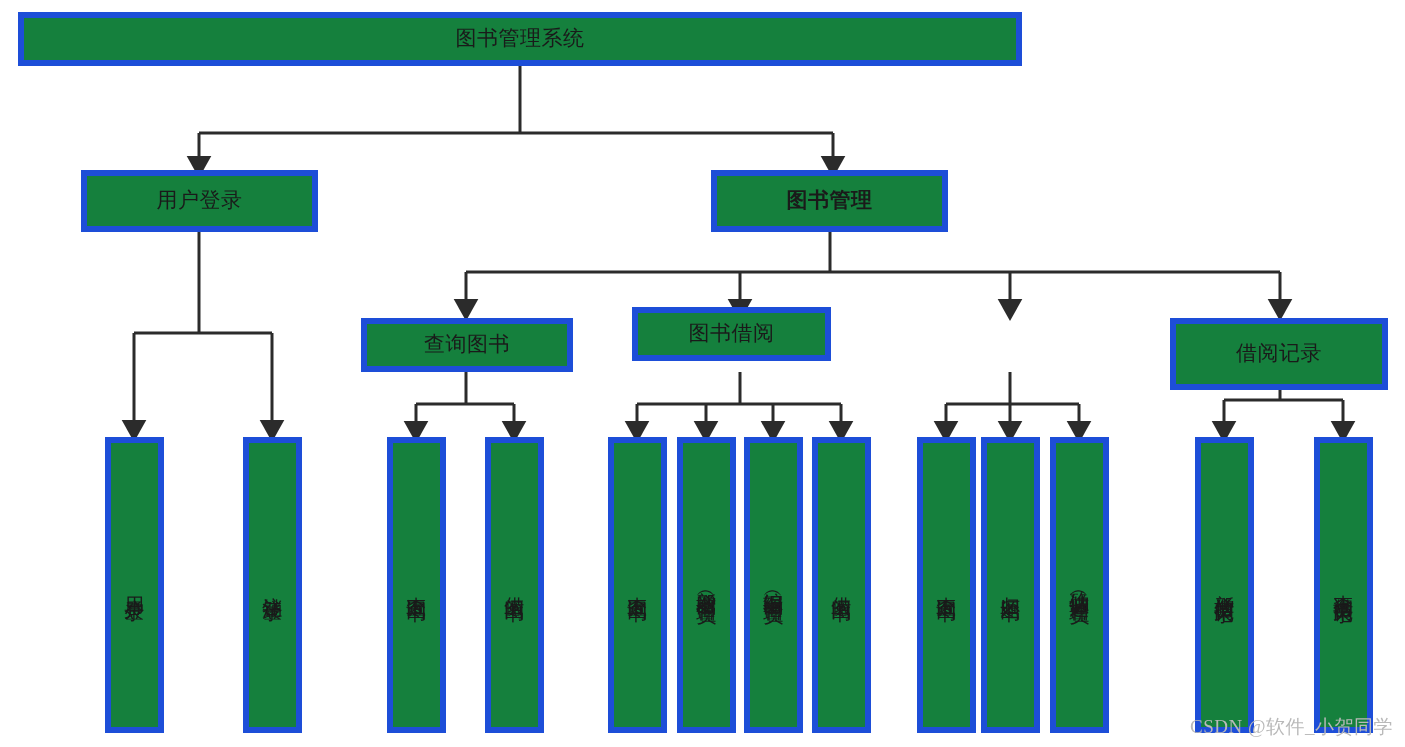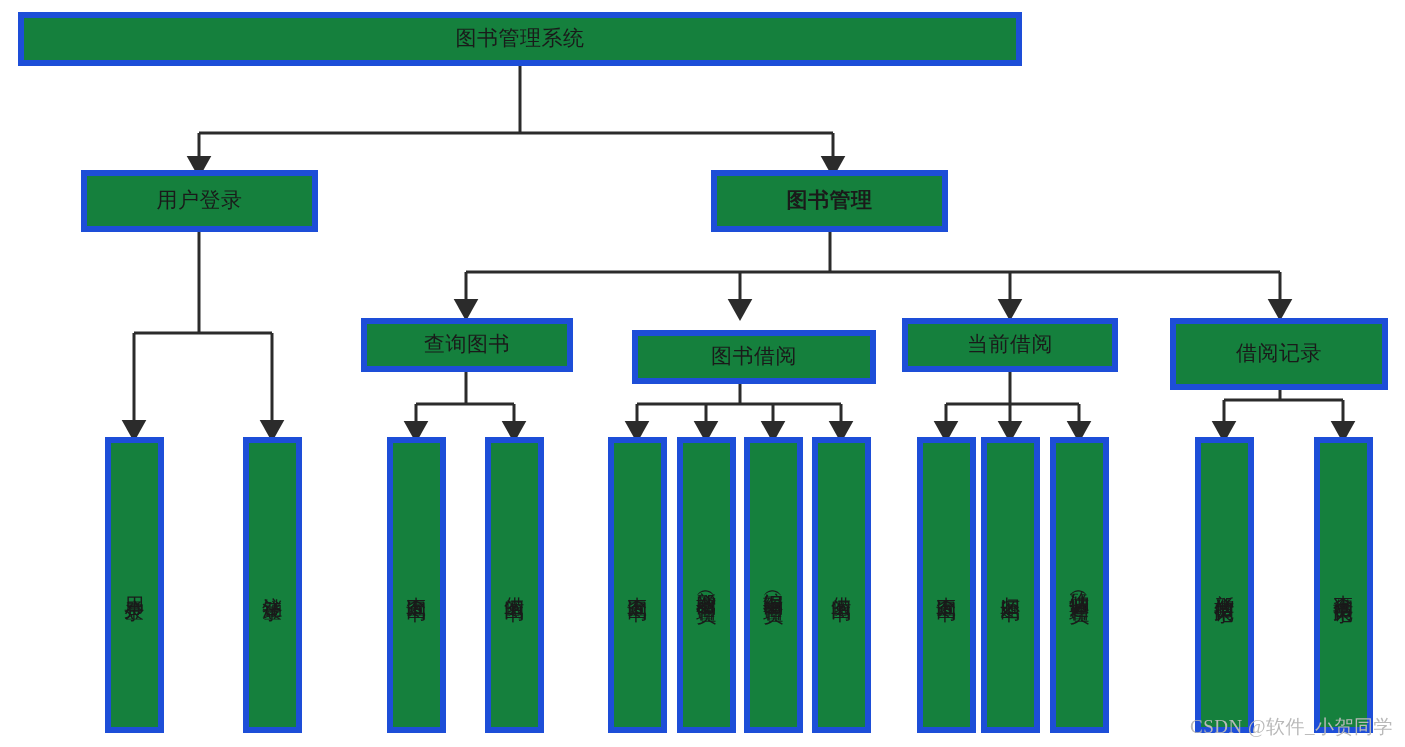--- a/index.html
+++ b/index.html
@@ -140,27 +140,24 @@
   </div>
 
   <div class="node-box" style="left:711px; top:170px; width:237px; height:62px;font-weight:bold;">
     <span class="node-label-h">图书管理</span>
   </div>
 
   <div class="node-box" style="left:361px; top:318px; width:212px; height:54px;">
     <span class="node-label-h">查询图书</span>
   </div>
 
-  <div class="node-box" style="left:632px; top:330px; width:244px; height:54px;">
+  <div class="node-box" style="left:632px; top:307px; width:199px; height:54px;">
     <span class="node-label-h">图书借阅</span>
   </div>
 
-  <div class="node-box" style="left:902px; top:318px; width:216px; height:54px;">
-    <span class="node-label-h">当前借阅</span>
-  </div>
 
   <div class="node-box" style="left:1170px; top:318px; width:218px; height:72px;">
     <span class="node-label-h">借阅记录</span>
   </div>
 
   <div class="node-box" style="left:105px; top:437px; width:59px; height:296px;">
     <span class="node-label-v">用户登录</span>
   </div>
 
   <div class="node-box" style="left:243px; top:437px; width:59px; height:296px;">

